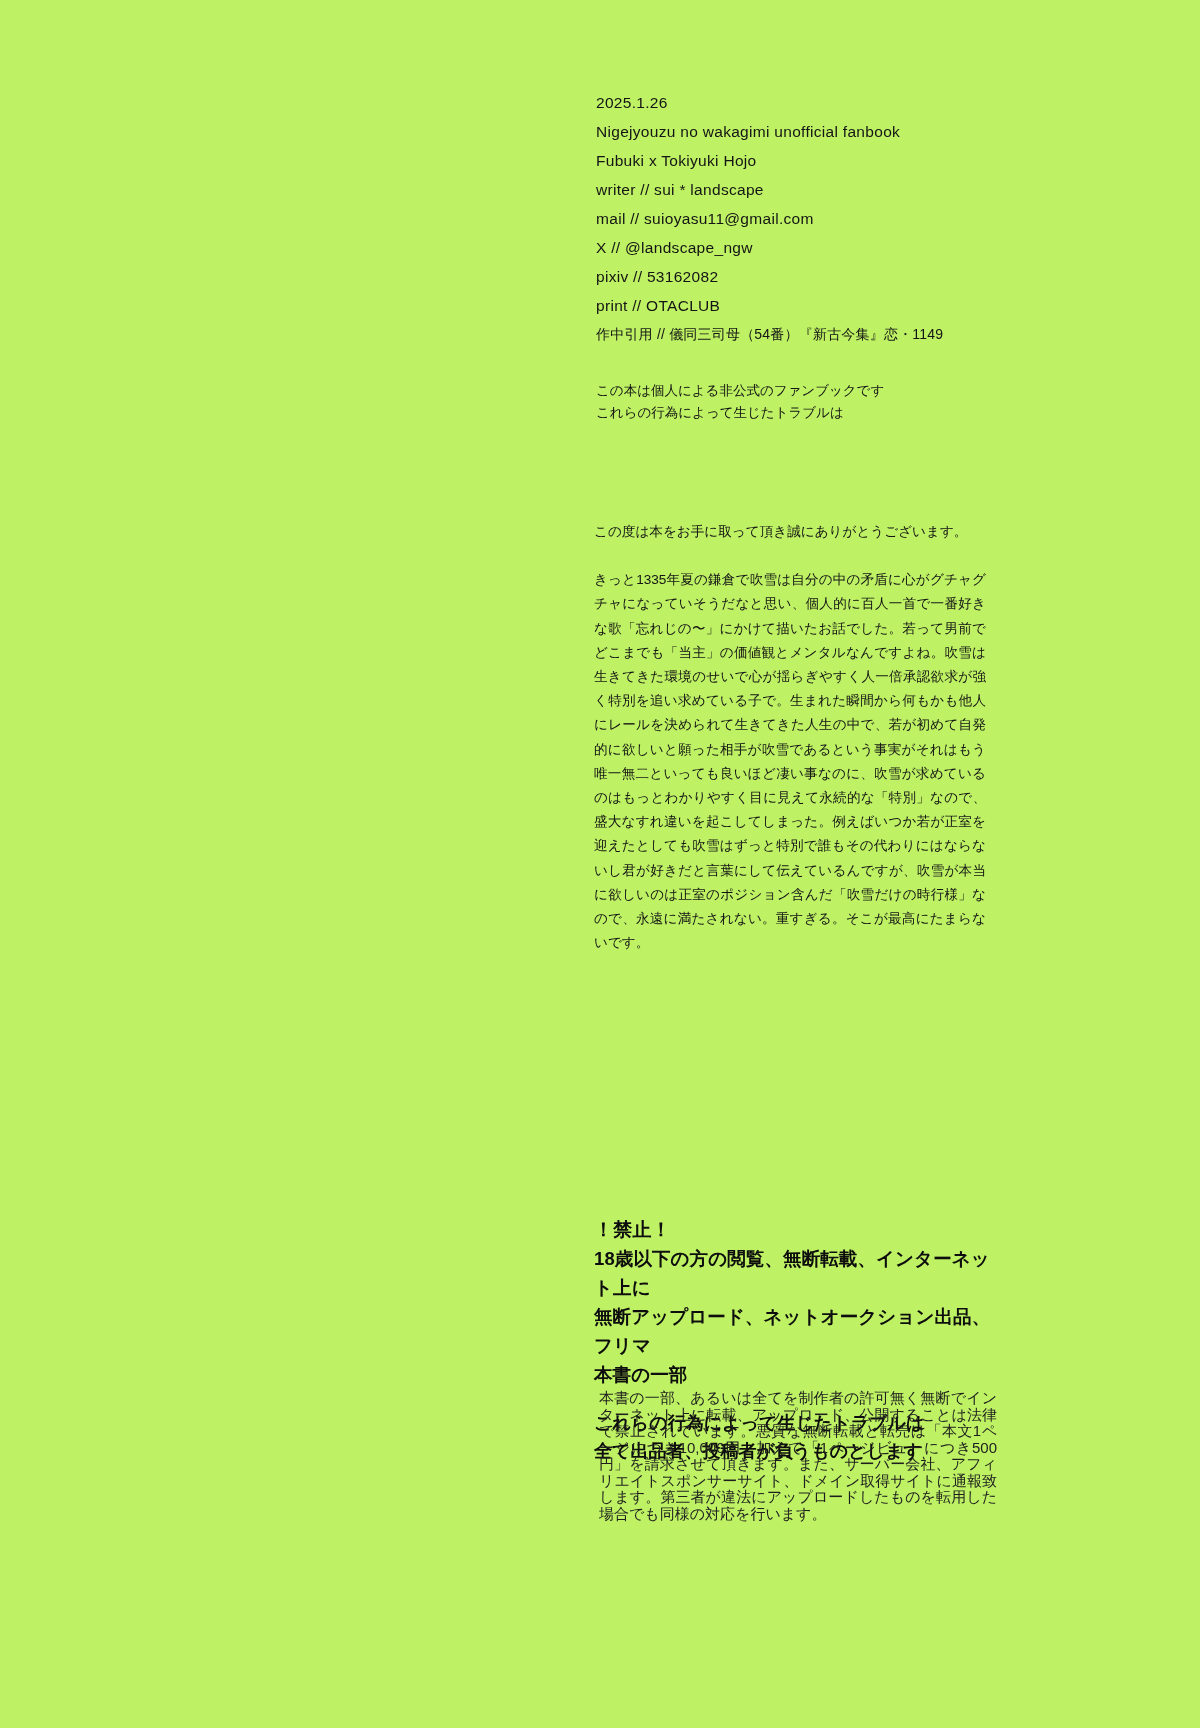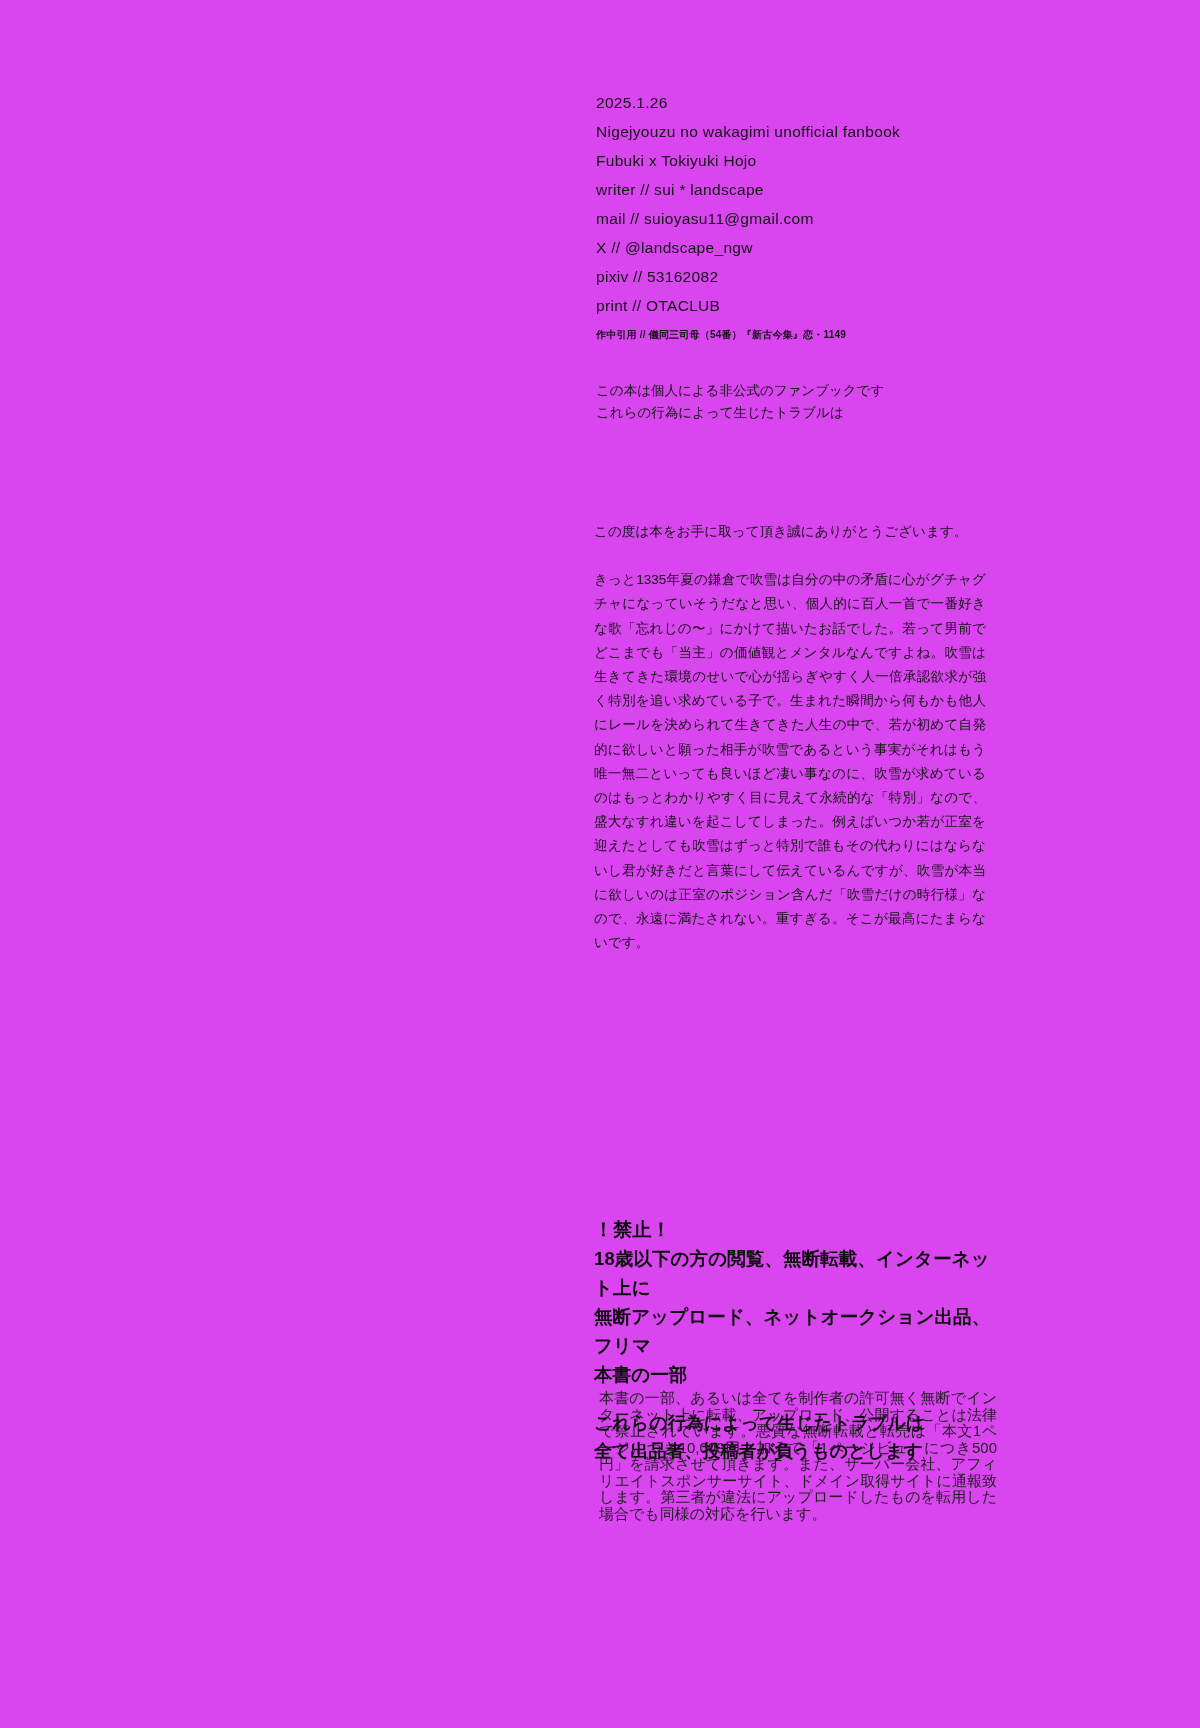--- a/index.html
+++ b/index.html
@@ -11,40 +11,39 @@
     width: 1200px;
     height: 1728px;
     position: relative;
     font-family: "Liberation Sans", sans-serif;
     color: #1a1a1a;
     overflow: hidden;
   }
   .page {
     position: absolute;
     inset: 0;
-    background: #d946ef;
+    background: #bef264;
   }
   
   .colophon {
     position: absolute;
     left: 596px;
     top: 88px;
     width: 420px;
   }
   .colophon .line {
     font-size: 15.5px;
     line-height: 29px;
     letter-spacing: 0.3px;
     color: #141414;
     white-space: nowrap;
   }
   .colophon .line.jp {
-    font-size: 10px;
+    font-size: 14px;
     letter-spacing: 0.2px;
-    font-weight: bold;
   }
   
   .disclaimer {
     position: absolute;
     left: 596px;
     top: 380px;
     width: 420px;
   }
   .disclaimer .line {
     font-size: 13.5px;

